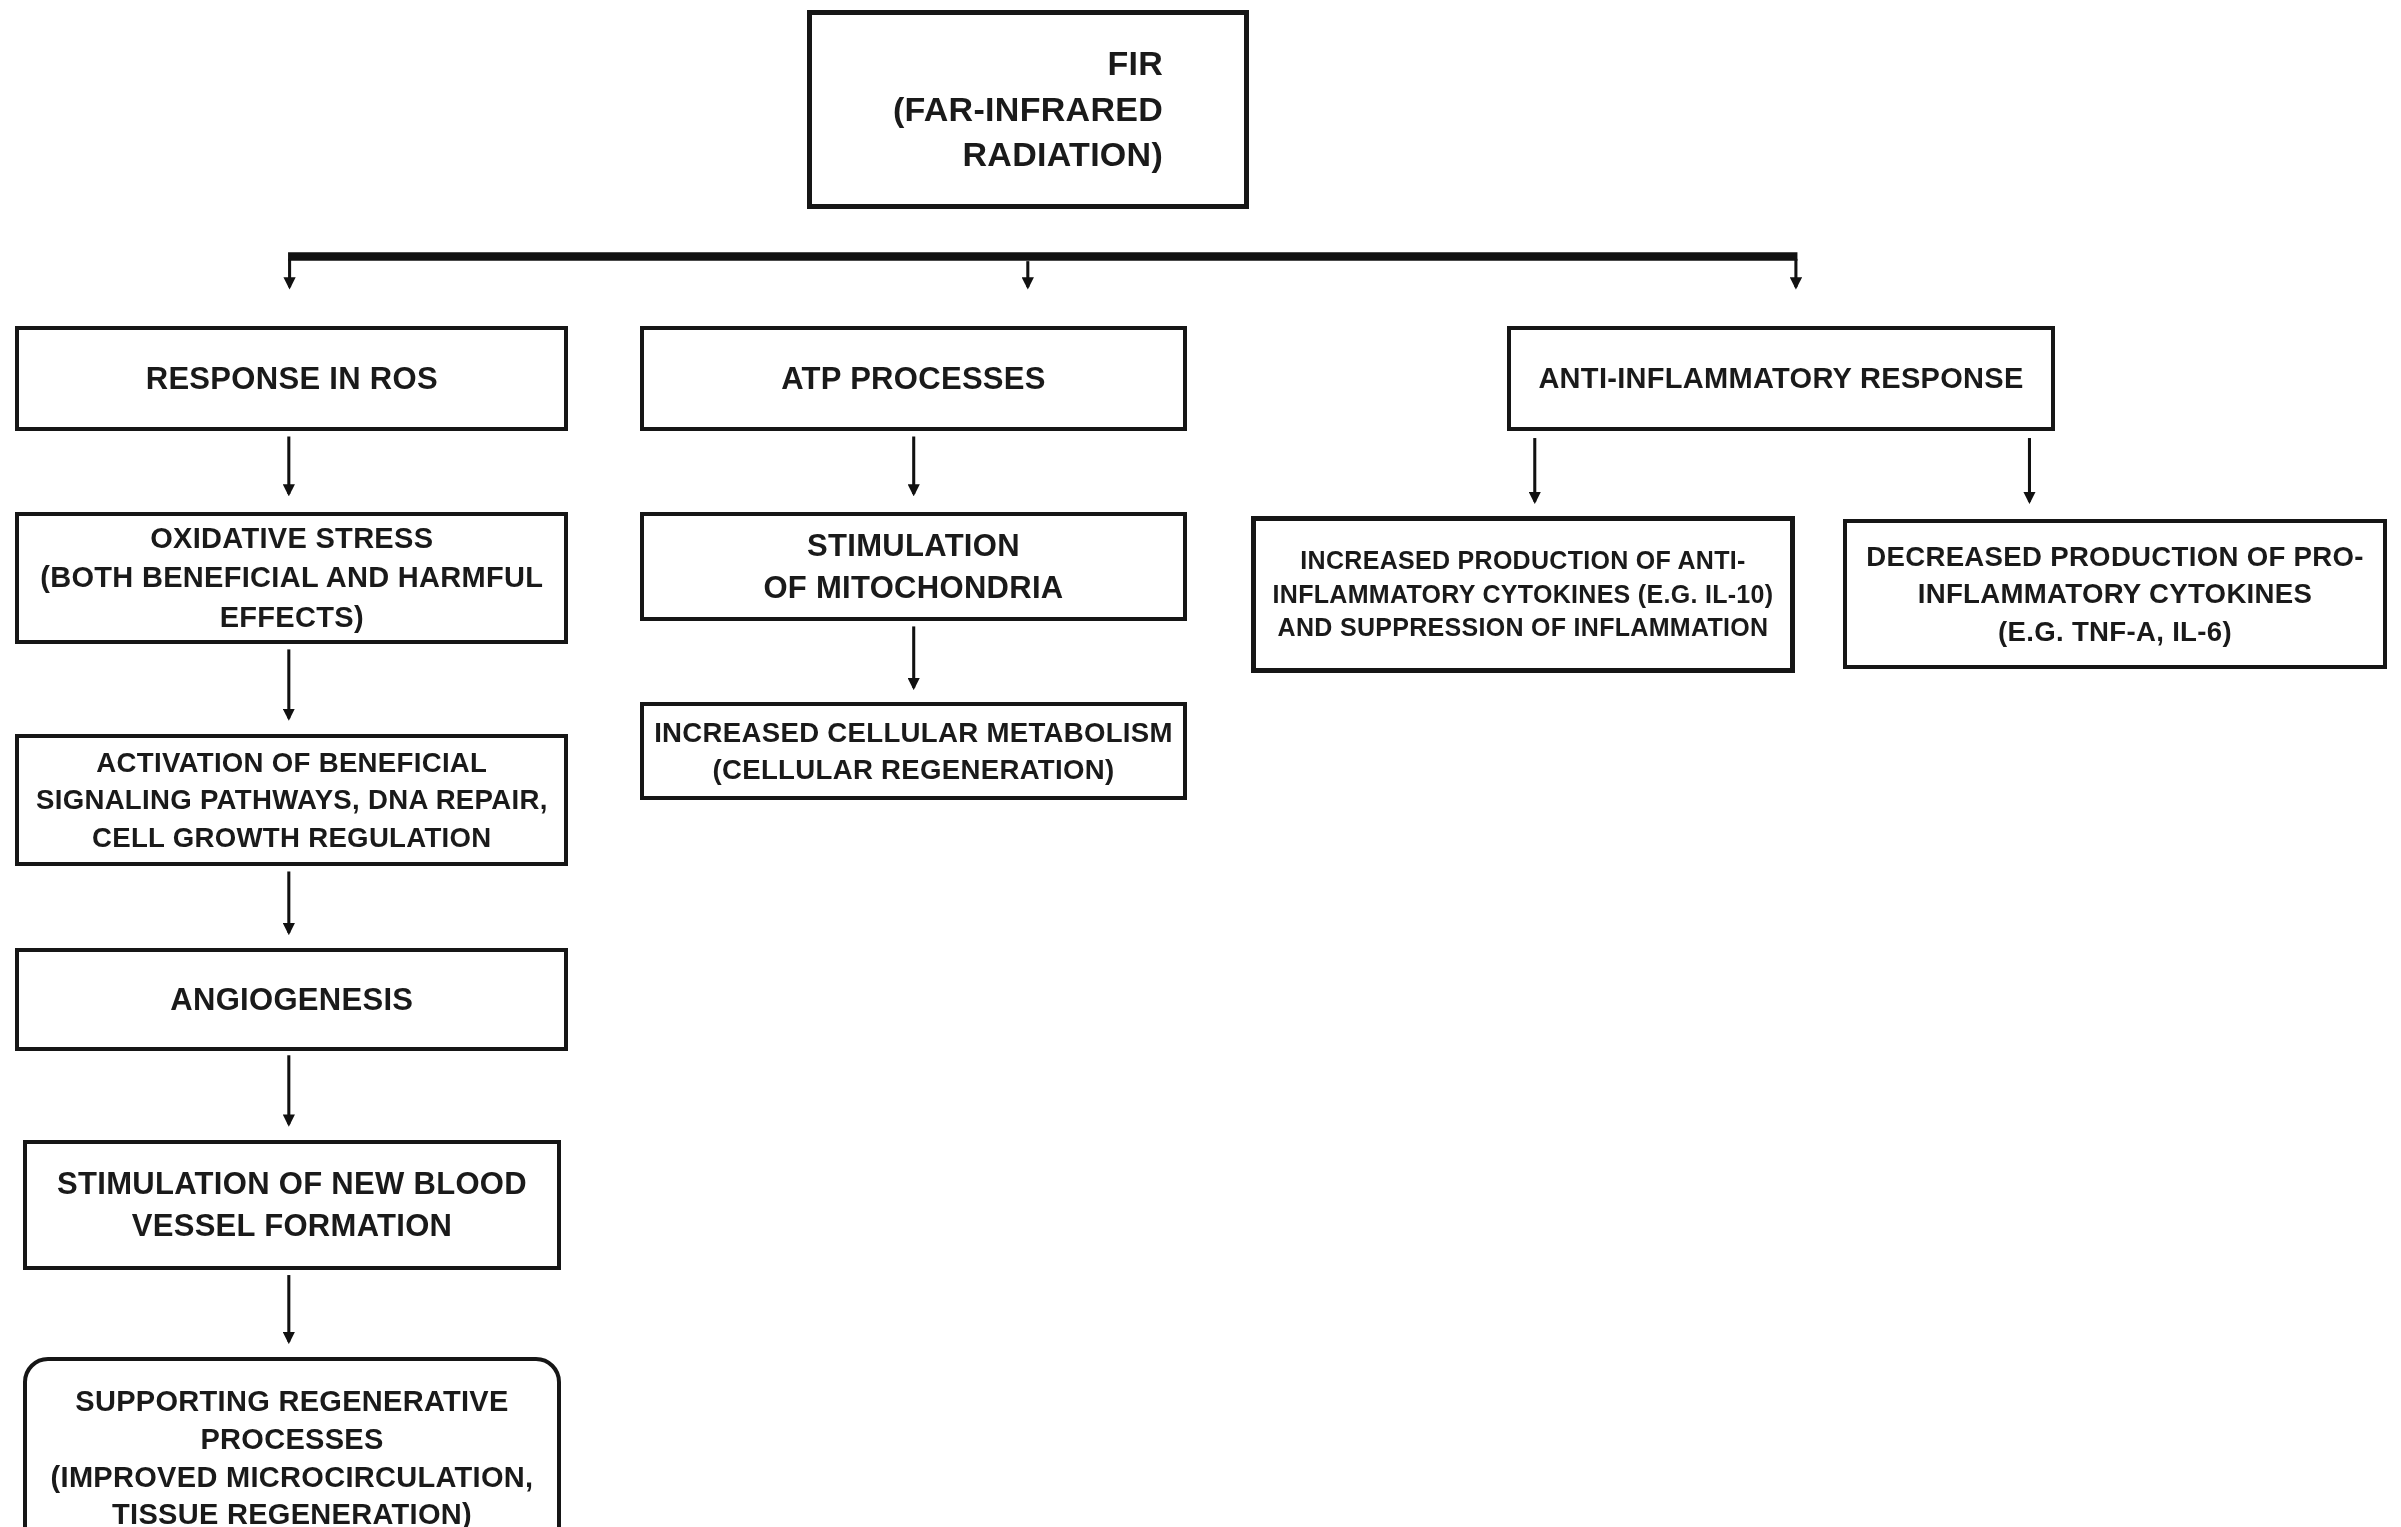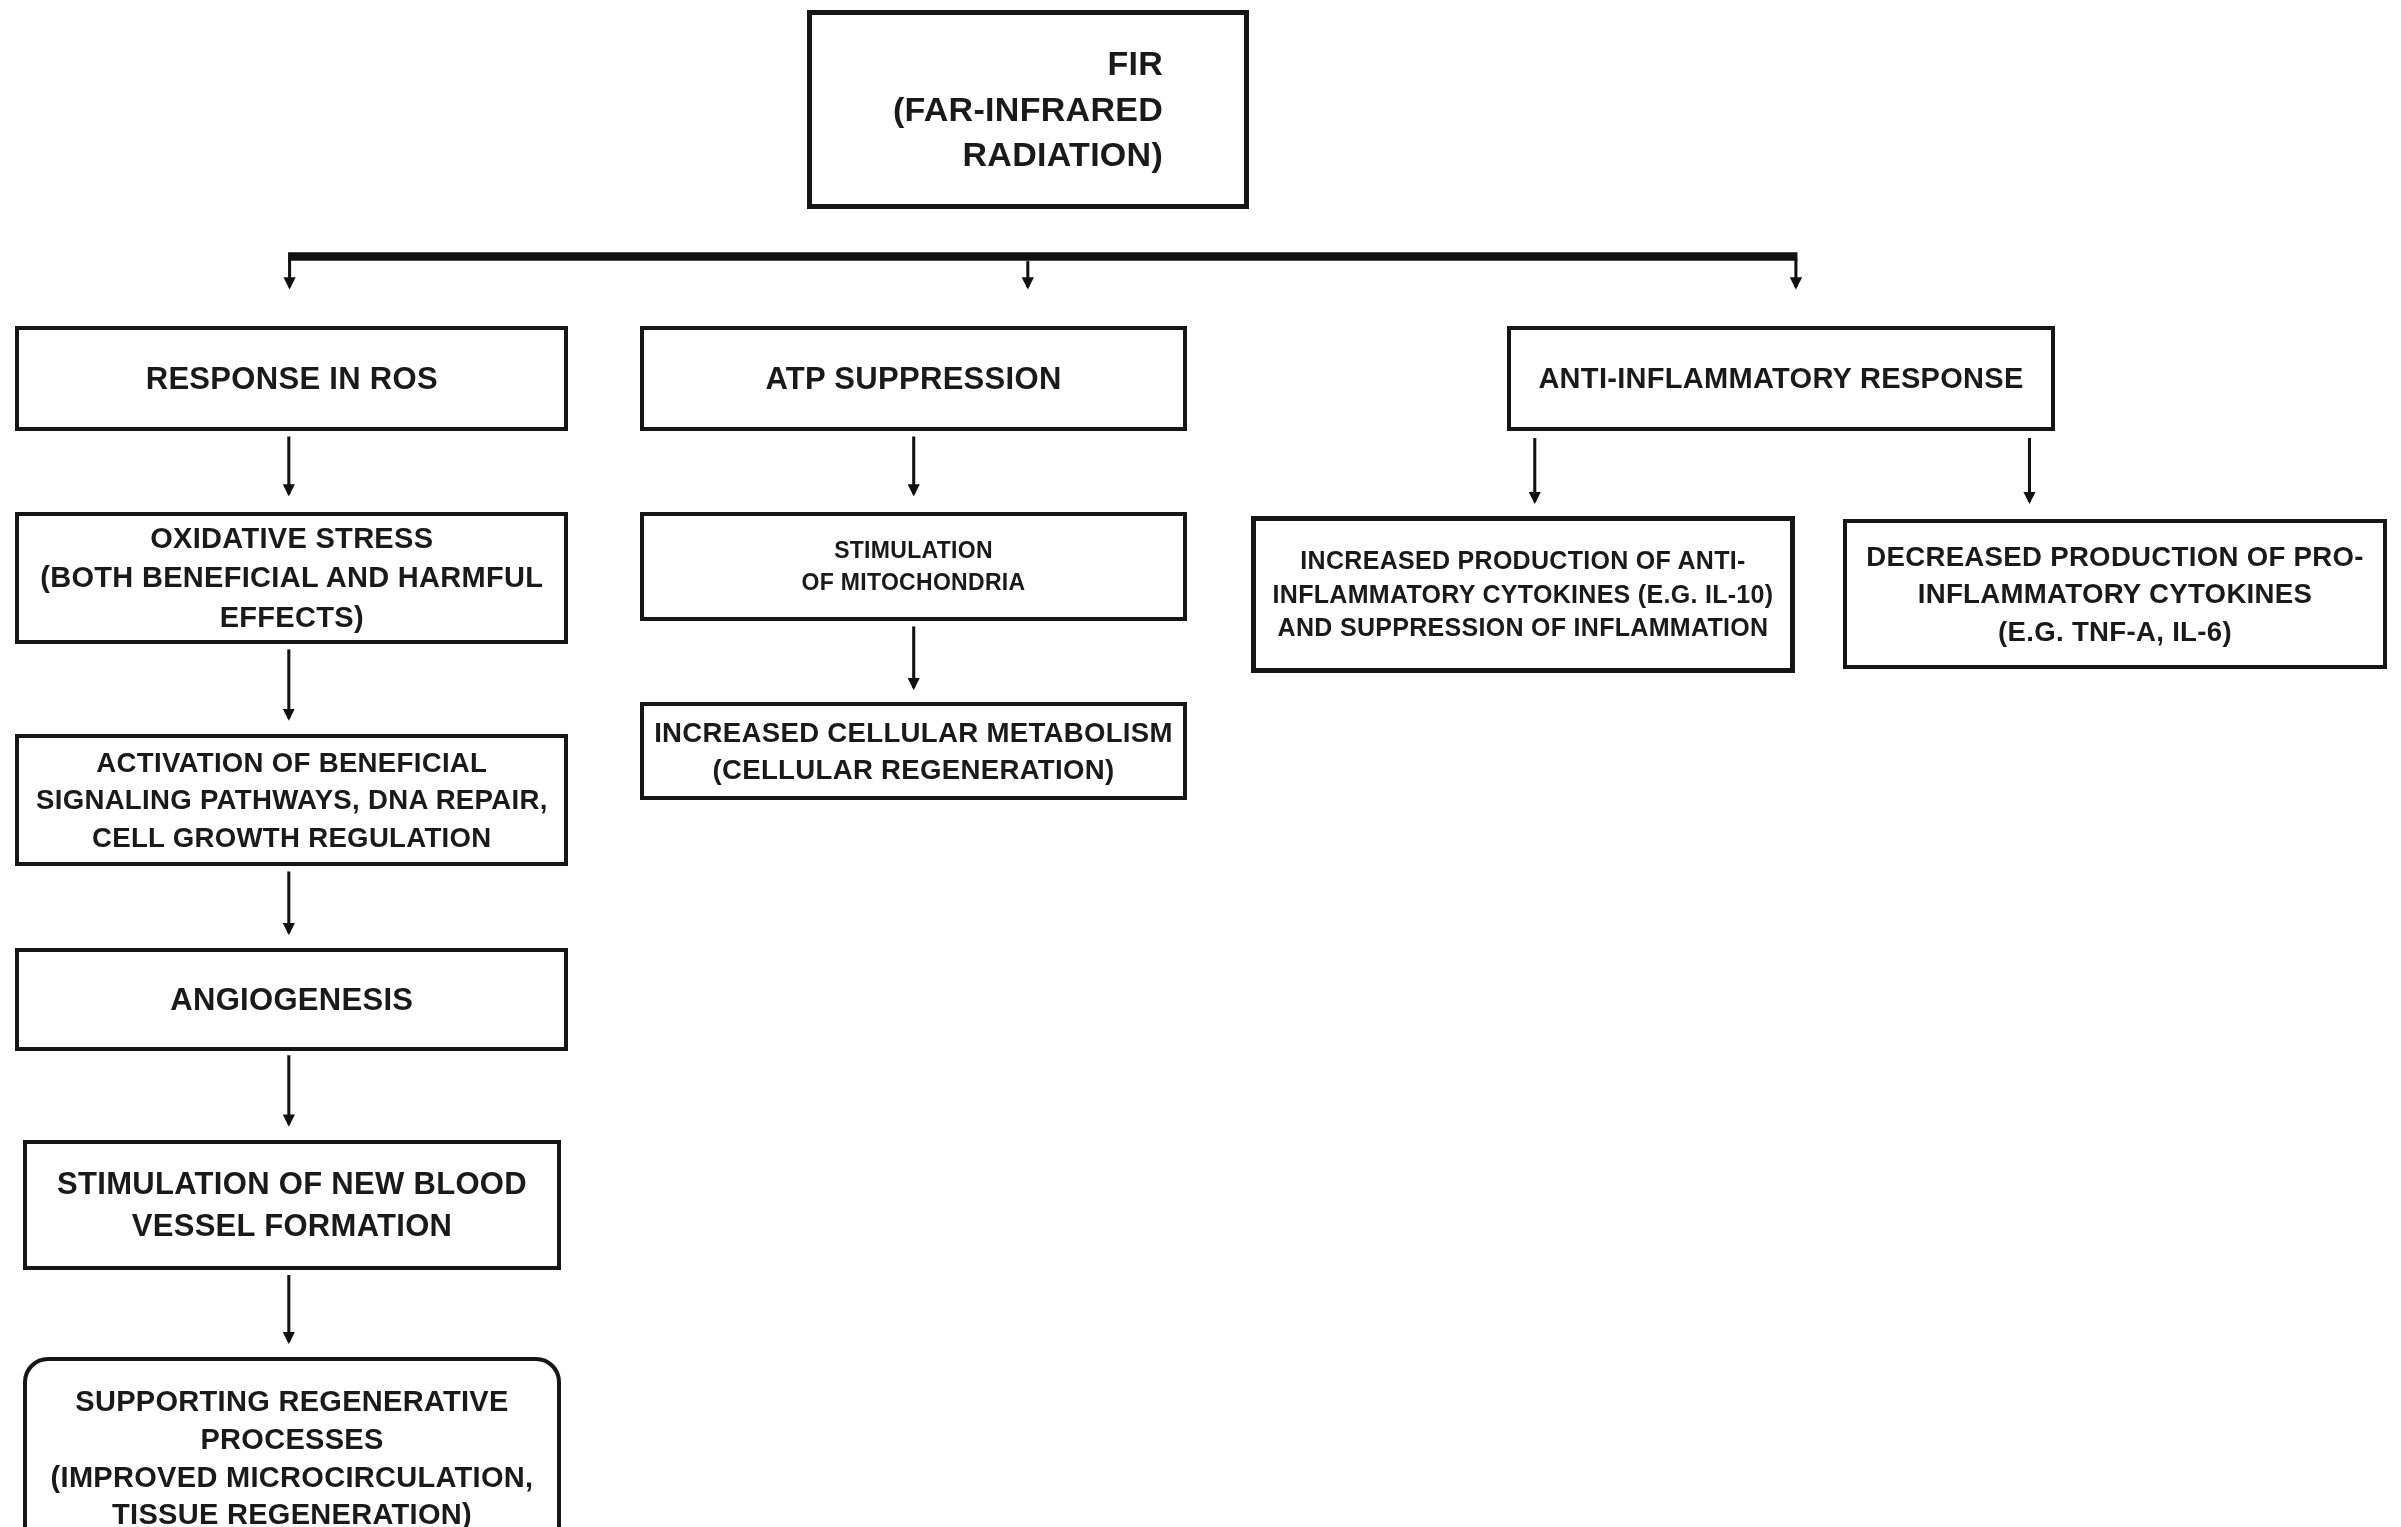--- a/index.html
+++ b/index.html
@@ -42,21 +42,21 @@
   
   .n-fir           { left: 807px; top: 10px;   width: 442px; height: 199px; font-size: 34px; border-width: 5.4px; text-align: right; }
   .n-increase-ros  { left: 15.3px;   top: 326px;  width: 553px; height: 105px; font-size: 31px; }
   .n-atp           { left: 640px;  top: 326px;  width: 547px; height: 105px; font-size: 31px; }
   .n-anti-infl     { left: 1507px; top: 326px;  width: 548px; height: 105px; font-size: 29px; text-align: center; }
   .n-oxidative     { left: 15.3px;   top: 512px;  width: 553px; height: 132px; font-size: 29px; text-align: center; }
   .n-activation    { left: 15.3px;   top: 734px;  width: 553px; height: 132px; font-size: 27.6px; }
   .n-angiogenesis  { left: 15.3px;   top: 948px; width: 553px; height: 103px; font-size: 31px; }
   .n-new-blood     { left: 23px;   top: 1140px; width: 538px; height: 130px; font-size: 31px; }
   .n-supporting    { left: 23px;   top: 1357px; width: 538px; height: 203px; font-size: 29px; line-height: 1.3; border-radius: 25px; }
-  .n-mitochondria  { left: 640px;  top: 512px;  width: 547px; height: 109px; font-size: 23px; }
+  .n-mitochondria  { left: 640px;  top: 512px;  width: 547px; height: 109px; font-size: 31px; }
   .n-metabolism    { left: 640px;  top: 702px;  width: 547px; height: 98px; font-size: 27.6px; }
   .n-anti-cyto     { left: 1242px; top: 516px;  width: 544px; height: 157px; font-size: 25px; border-width: 5.4px; margin-left: 9px; }
   .n-pro-cyto      { left: 1843px; top: 519px;  width: 544px; height: 150px; font-size: 27.6px; }
 </style>
 </head>
 <body>
 
 <div class="canvas">
 
   <svg class="connectors" viewBox="0 0 3135 1994" xmlns="http://www.w3.org/2000/svg">
@@ -83,21 +83,21 @@
 
     <line x1="2004" y1="572" x2="2004" y2="655" stroke="#111111" stroke-width="4" marker-end="url(#arrowhead)"></line>
     <line x1="2650" y1="572" x2="2650" y2="655" stroke="#111111" stroke-width="4" marker-end="url(#arrowhead)"></line>
   </svg>
 
   <div class="node n-fir">FIR
 (FAR-INFRARED
 RADIATION)</div>
 
   <div class="node n-increase-ros">RESPONSE IN ROS</div>
-  <div class="node n-atp">ATP SUPPRESSION</div>
+  <div class="node n-atp">ATP PROCESSES</div>
   <div class="node n-anti-infl">ANTI-INFLAMMATORY RESPONSE</div>
 
   <div class="node n-oxidative">OXIDATIVE STRESS
 (BOTH BENEFICIAL AND HARMFUL
 EFFECTS)</div>
   <div class="node n-angiogenesis">ANGIOGENESIS</div>
   <div class="node n-activation">ACTIVATION OF BENEFICIAL
 SIGNALING PATHWAYS, DNA REPAIR,
 CELL GROWTH REGULATION</div>
   <div class="node n-new-blood">STIMULATION OF NEW BLOOD

